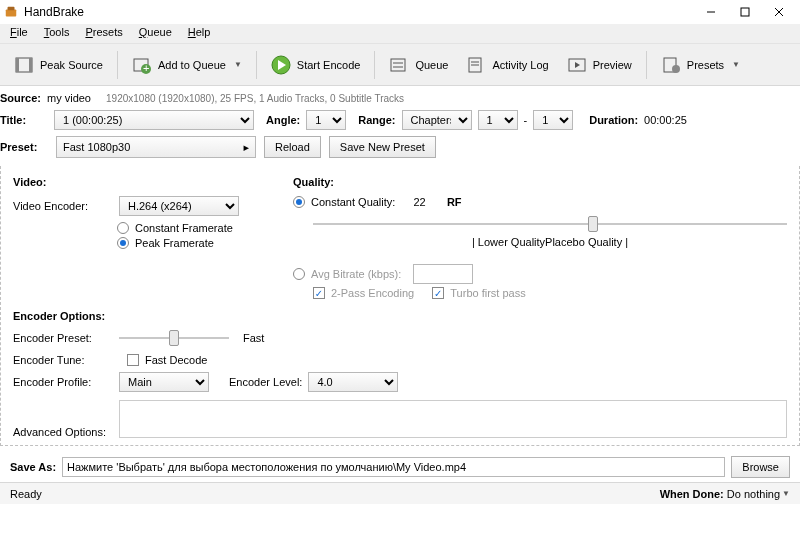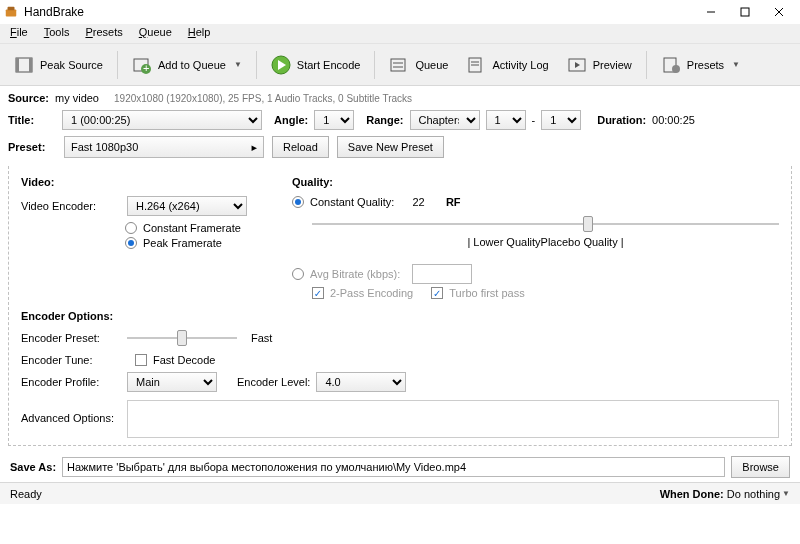--- a/index.html
+++ b/index.html
@@ -10,21 +10,21 @@
 .winbtns { display: flex; }
 .winbtn { width: 34px; height: 22px; display: flex; align-items: center; justify-content: center; }
 .menubar { height: 20px; background: #f0f0f0; display: flex; padding: 0 2px; border-bottom: 1px solid #e3e3e3;}
 .menuitem { padding: 2px 8px; }
 .menuitem u { text-decoration: underline; }
 .toolbar { height: 42px; background: #f0f0f0; display: flex; align-items: center; padding: 0 6px; gap: 2px; border-bottom: 1px solid #d8d8d8;}
 .tbtn { display: flex; align-items: center; padding: 4px 8px; gap: 6px; }
 .tbtn svg { width: 20px; height: 20px; }
 .tsep { width: 1px; height: 28px; background: #d0d0d0; margin: 0 4px; }
 .caret { font-size: 8px; color: #555; margin-left: 2px;}
-.content { padding: 6px 8px; }
+.content { padding: 6px 0; }
 .row { display: flex; align-items: center; margin-bottom: 6px; gap: 6px; }
 .lbl { font-weight: bold; }
 .src-meta { color: #777; font-size: 10px; }
 select, input[type=text] { border: 1px solid #b8b8b8; background: #fff; padding: 2px 4px; height: 20px; font-size: 11px; }
 select { background: linear-gradient(#fdfdfd,#ececec); }
 .btn { border: 1px solid #b0b0b0; background: linear-gradient(#fdfdfd,#e9e9e9); padding: 2px 10px; height: 22px; }
 .tabbar { display: flex; border-bottom: 1px solid #bfbfbf; }
 .tab { padding: 4px 10px; border: 1px solid #bfbfbf; background: #f4f4f4; margin-right: -1px; position: relative; top: 1px; border-bottom: 1px solid #bfbfbf;}
 .tab.active { background: #fff; border-bottom: 1px solid #fff; }
 .tabpanel { border: 1px dashed #c0c0c0; border-top: none; padding: 10px 12px 8px 12px; height: 280px; position: relative;}
@@ -172,21 +172,21 @@
     <div class="preset-sel">
       <span>Fast 1080p30</span>
         <span>▸</span>
     </div>
     <button class="btn">Reload</button>
     <button class="btn">Save New Preset</button>
   </div>
 
 
   <div class="tabpanel">
-    <div style="display:flex; gap:21px;">
+    <div style="display:flex; gap:30px;">
 
       <div style="width:250px;">
         <div class="lbl" style="margin-bottom:8px">Video:</div>
         <div class="row">
           <span style="width:100px">Video Encoder:</span>
           <select style="width:120px"><option>H.264 (x264)</option></select>
         </div>
         <div style="margin-left:104px">
           <div class="choice">
               <span class="radio"></span>
@@ -242,21 +242,21 @@
       <span style="width:100px">Encoder Tune:</span>
       <span class="chk" style="margin-left:8px"></span>
       <span>Fast Decode</span>
     </div>
     <div class="row">
       <span style="width:100px">Encoder Profile:</span>
       <select style="width:90px"><option>Main</option></select>
       <span style="margin-left:14px">Encoder Level:</span>
       <select style="width:90px"><option>4.0</option></select>
     </div>
-    <div class="row" style="align-items:center; margin-top:2px">
+    <div class="row" style="align-items:flex-end; margin-top:2px">
       <span style="width:100px">Advanced Options:</span>
       <div class="advbox" style="flex:1"></div>
     </div>
   </div>
 </div>
 
 <div class="savebar">
   <span class="lbl">Save As:</span>
   <input type="text" class="saveinput" value="Нажмите 'Выбрать' для выбора местоположения по умолчанию\My Video.mp4" style="">
   <button class="btn">Browse</button>

